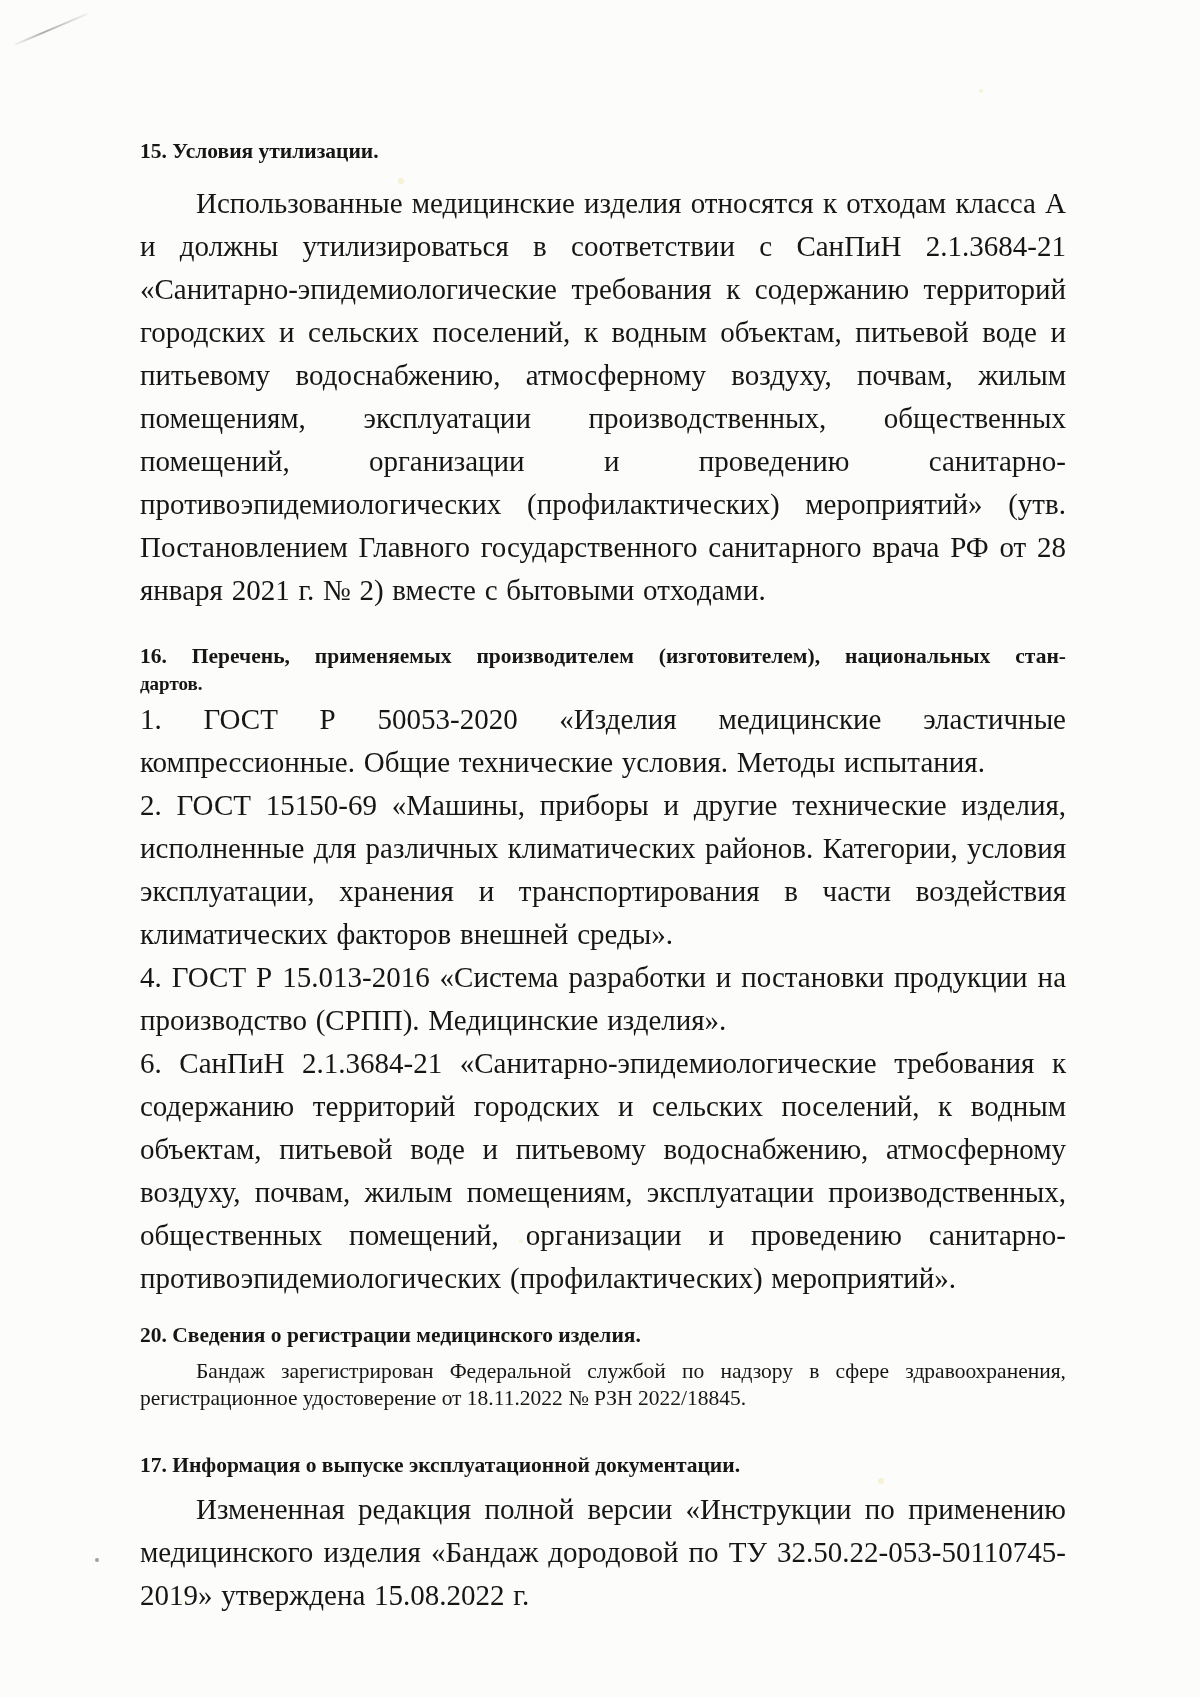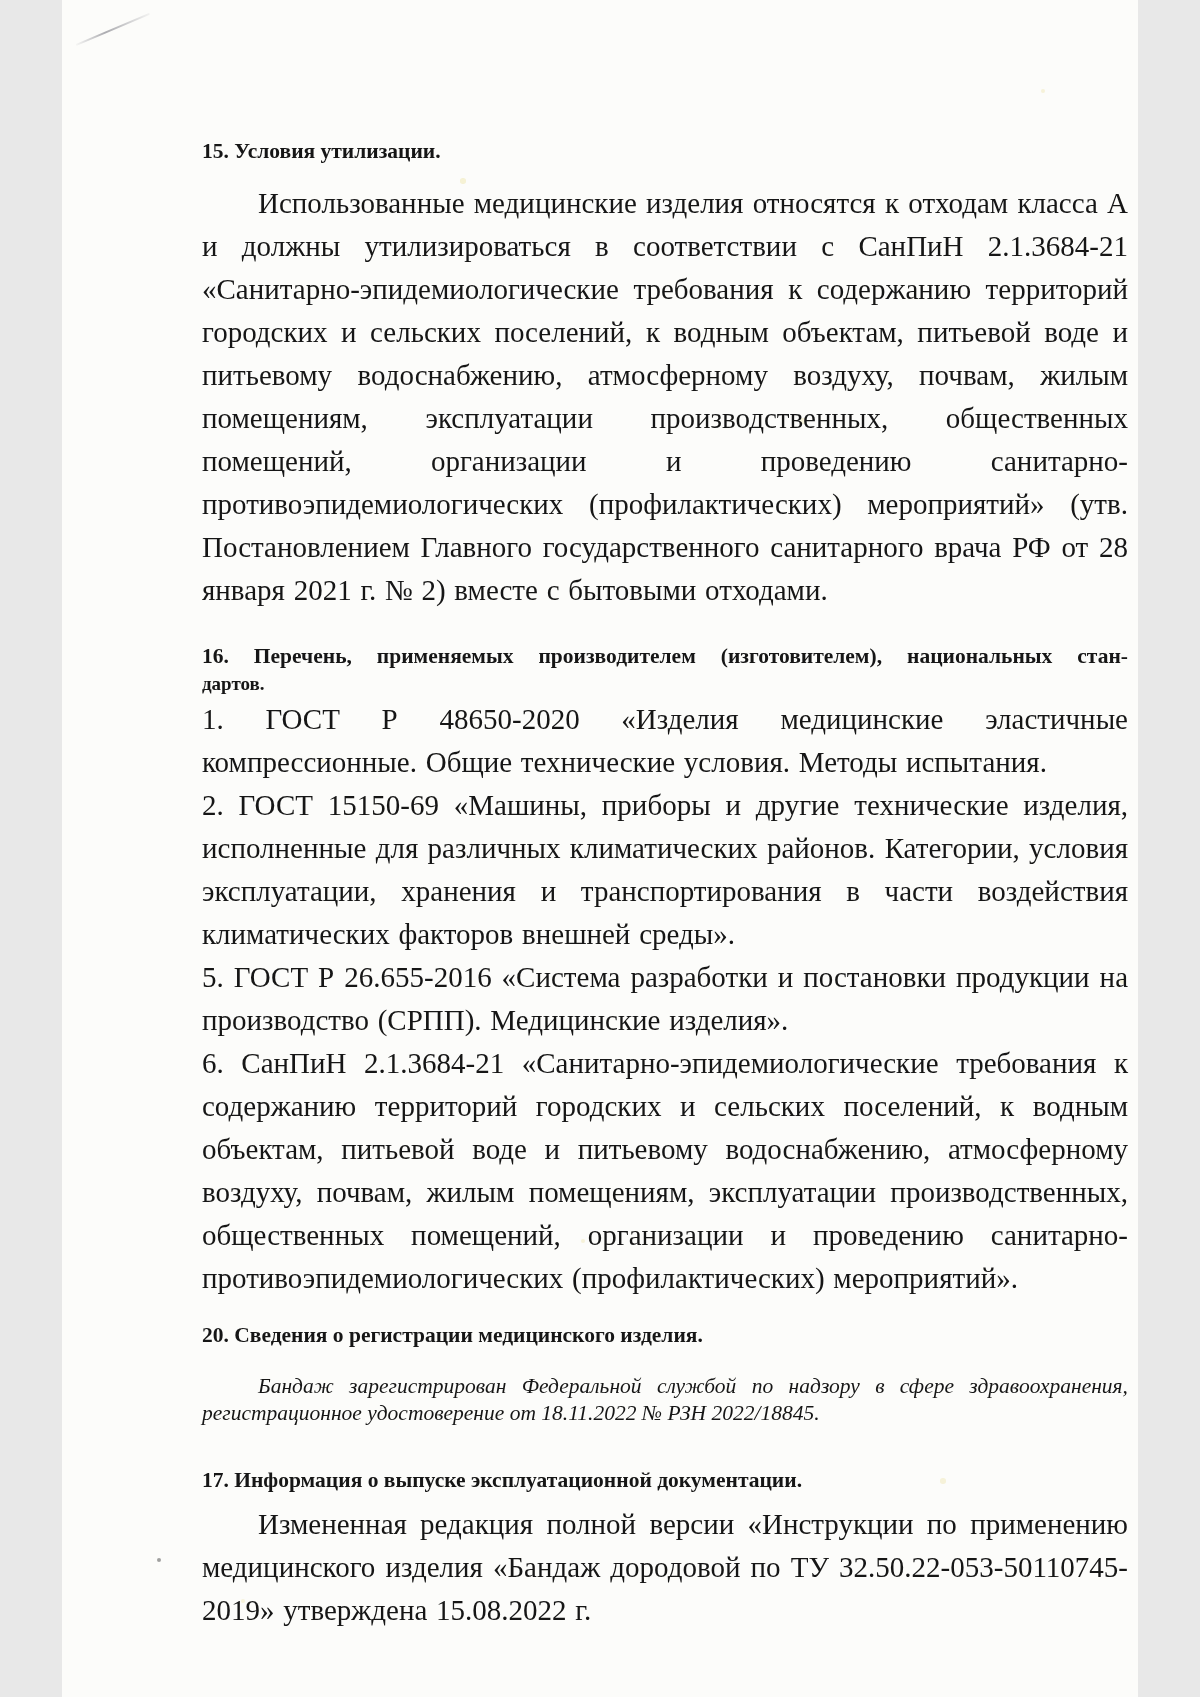--- a/index.html
+++ b/index.html
@@ -1,18 +1,18 @@
 <!DOCTYPE html>
 <html><head>
 <meta charset="utf-8">
 <style>
   html,body { margin:0; padding:0; background:#e8e8e8; }
   .page {
     position:relative;
-    width:1076px; height:1697px;
+    width:1200px; height:1697px;
     margin:0 auto;
     background:#fcfcfa;
     font-family:"Liberation Serif","DejaVu Serif",serif;
     color:#161616;
     overflow:hidden;
   }
   .content {
     position:absolute;
     left:140px; top:0;
     width:926px;
@@ -46,21 +46,21 @@
     font-size:21.5px;
     line-height:27px;
     text-align:justify;
   }
   .indent { text-indent:56px; }
   .m-h15 { margin-top:138px; }
   .m-p15 { margin-top:17px; }
   .m-h16 { margin-top:31px; }
   .m-items { margin-top:1px; }
   .m-h18 { margin-top:22px; }
-  .m-p18 { margin-top:24px;font-style:italic; }
+  .m-p18 { margin-top:9px; }
   .m-h17 { margin-top:40px; }
   .m-p17 { margin-top:9px; }
   .pencil-mark {
     position:absolute;
     left:14px; top:44px;
     width:80px; height:2px;
     background:linear-gradient(90deg, rgba(130,130,138,0.05), rgba(105,105,115,0.55) 40%, rgba(130,130,138,0.08));
     transform:rotate(-23deg);
     transform-origin:left center;
     border-radius:2px;
@@ -103,23 +103,23 @@
     <div class="heading m-h15">15. Условия утилизации.</div>
 
     <div class="p-wide indent m-p15">Использованные медицинские изделия относятся к отходам класса А и должны утилизироваться в соответствии с СанПиН 2.1.3684-21 «Санитарно-эпидемиологические требования к содержанию территорий городских и сельских поселений, к водным объектам, питьевой воде и питьевому водоснабжению, атмосферному воздуху, почвам, жилым помещениям, эксплуатации производственных, общественных помещений, организации и проведению санитарно-противоэпидемиологических (профилактических) мероприятий» (утв. Постановлением Главного государственного санитарного врача РФ от 28 января 2021 г. № 2) вместе с бытовыми отходами.</div>
 
     <div class="m-h16">
       <div class="heading-justified">16. Перечень, применяемых производителем (изготовителем), национальных стан-</div>
       <div class="heading-cont">дартов.</div>
     </div>
 
     <div class="m-items">
-      <div class="p-wide">1. ГОСТ Р 48650-2020 «Изделия медицинские эластичные компрессионные. Общие технические условия. Методы испытания.</div>
+      <div class="p-wide">1. ГОСТ Р 50053-2020 «Изделия медицинские эластичные компрессионные. Общие технические условия. Методы испытания.</div>
       <div class="p-wide">2. ГОСТ 15150-69 «Машины, приборы и другие технические изделия, исполненные для различных климатических районов. Категории, условия эксплуатации, хранения и транспортирования в части воздействия климатических факторов внешней среды».</div>
-      <div class="p-wide">5. ГОСТ Р 26.655-2016 «Система разработки и постановки продукции на производство (СРПП). Медицинские изделия».</div>
+      <div class="p-wide">4. ГОСТ Р 15.013-2016 «Система разработки и постановки продукции на производство (СРПП). Медицинские изделия».</div>
       <div class="p-wide">6. СанПиН 2.1.3684-21 «Санитарно-эпидемиологические требования к содержанию территорий городских и сельских поселений, к водным объектам, питьевой воде и питьевому водоснабжению, атмосферному воздуху, почвам, жилым помещениям, эксплуатации производственных, общественных помещений, организации и проведению санитарно-противоэпидемиологических (профилактических) мероприятий».</div>
     </div>
 
     <div class="heading m-h18">20. Сведения о регистрации медицинского изделия.</div>
 
     <div class="p-tight indent m-p18">Бандаж зарегистрирован Федеральной службой по надзору в сфере здравоохранения, регистрационное удостоверение от 18.11.2022 № РЗН 2022/18845.</div>
 
     <div class="heading m-h17">17. Информация о выпуске эксплуатационной документации.</div>
 
     <div class="p-wide indent m-p17">Измененная редакция полной версии «Инструкции по применению медицинского изделия «Бандаж дородовой по ТУ 32.50.22-053-50110745-2019» утверждена 15.08.2022 г.</div>

